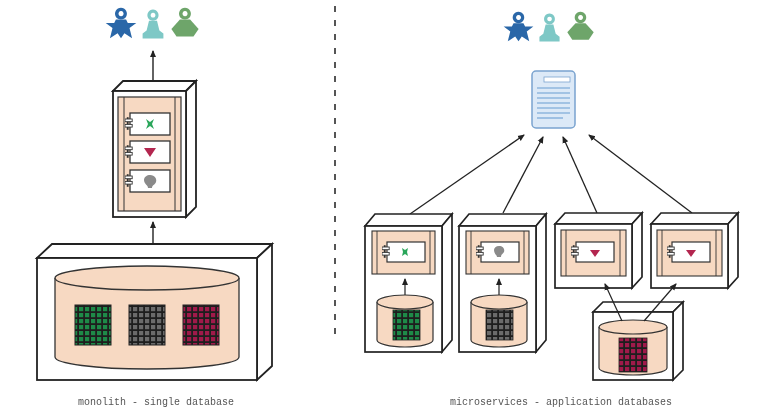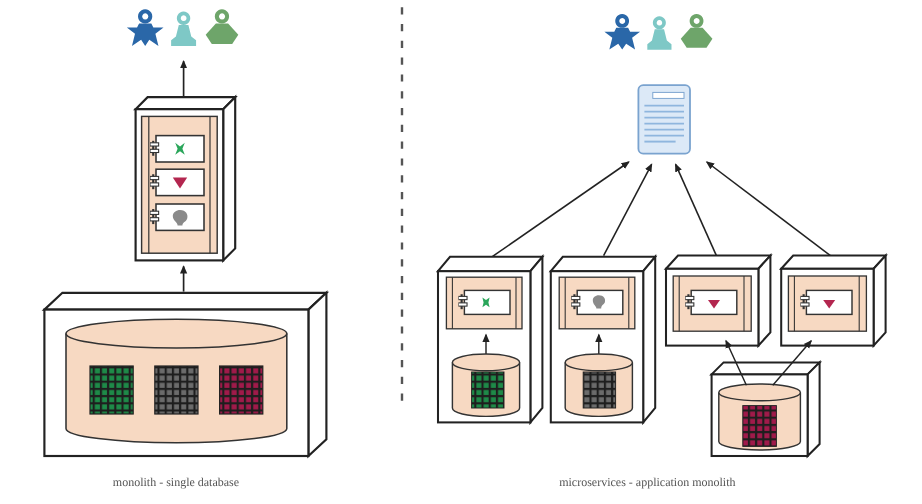--- a/index.html
+++ b/index.html
@@ -1,18 +1,18 @@
 <!DOCTYPE html>
 <html><head>
 <meta charset="utf-8">
 <style>
   html,body{margin:0;padding:0;background:#ffffff;}
   body{width:768px;height:420px;overflow:hidden;position:relative;font-family:"Liberation Sans",sans-serif;}
   #diagram{position:absolute;left:0;top:0;width:768px;height:420px;}
-  .caption{position:absolute;top:397px;font-size:10px;color:#555;font-family:Liberation Serif, serif;white-space:nowrap;margin-left:16px;}
+  .caption{position:absolute;top:397px;font-size:10px;color:#555;font-family:Liberation Mono, monospace;white-space:nowrap;}
   #cap-left{left:78px;}
   #cap-right{left:450px;}
 </style>
 </head>
 <body>
 
 <svg id="diagram" viewBox="0 0 768 420" xmlns="http://www.w3.org/2000/svg">
   <defs>
     <marker id="arrow" markerWidth="8" markerHeight="8" refX="6" refY="4" orient="auto" markerUnits="userSpaceOnUse">
       <path d="M0,1 L7,4 L0,7 Z" fill="#222"></path>
@@ -191,13 +191,13 @@
       <path d="M599,327 L599,368 A34,7 0 0 0 667,368 L667,327" fill="#f7d9c2" stroke="#333" stroke-width="1.2"></path>
       <ellipse cx="633" cy="327" rx="34" ry="7" fill="#f7d9c2" stroke="#333" stroke-width="1.2"></ellipse>
       <rect x="619" y="338" width="28" height="34" fill="url(#grid-red)" stroke="#222" stroke-width="0.8"></rect>
     </g>
     <line x1="622" y1="321" x2="605" y2="284" stroke="#222" stroke-width="1.2" marker-end="url(#arrow)"></line>
     <line x1="644" y1="321" x2="676" y2="284" stroke="#222" stroke-width="1.2" marker-end="url(#arrow)"></line>
   </g>
 </svg>
 
 <div id="cap-left" class="caption">monolith - single database</div>
-<div id="cap-right" class="caption">microservices - application monolith</div>
+<div id="cap-right" class="caption">microservices - application databases</div>
 
 </body></html>

